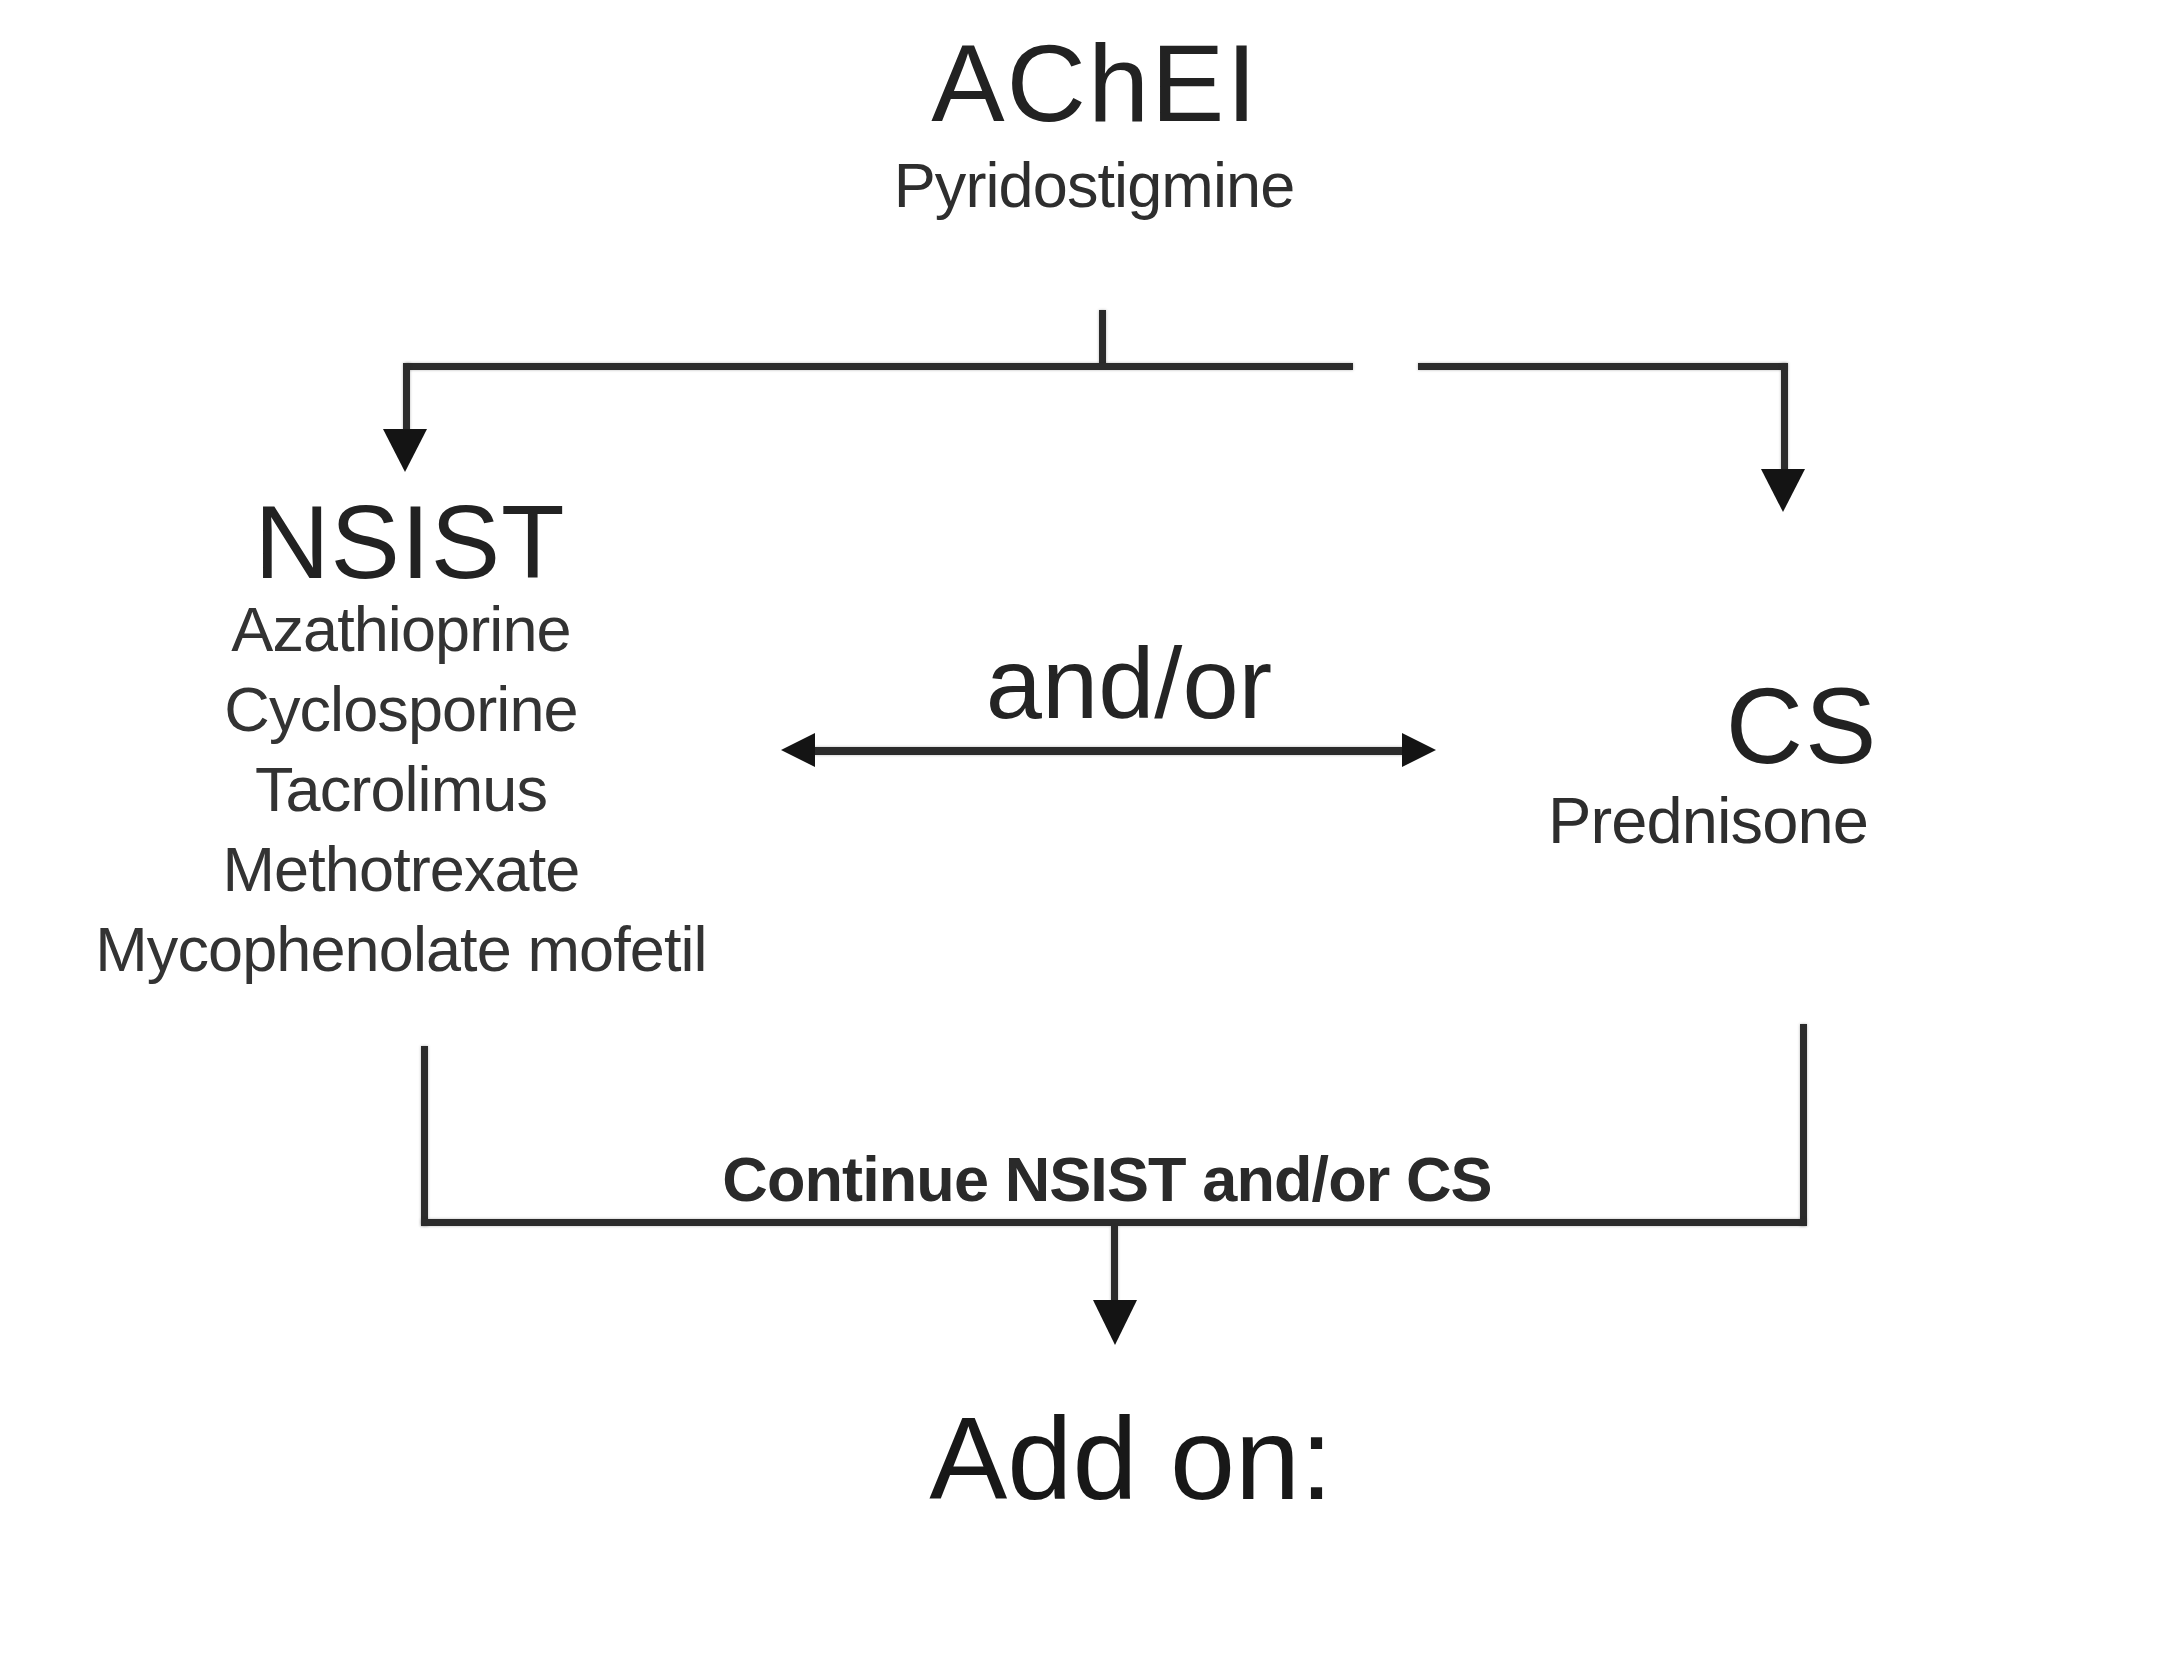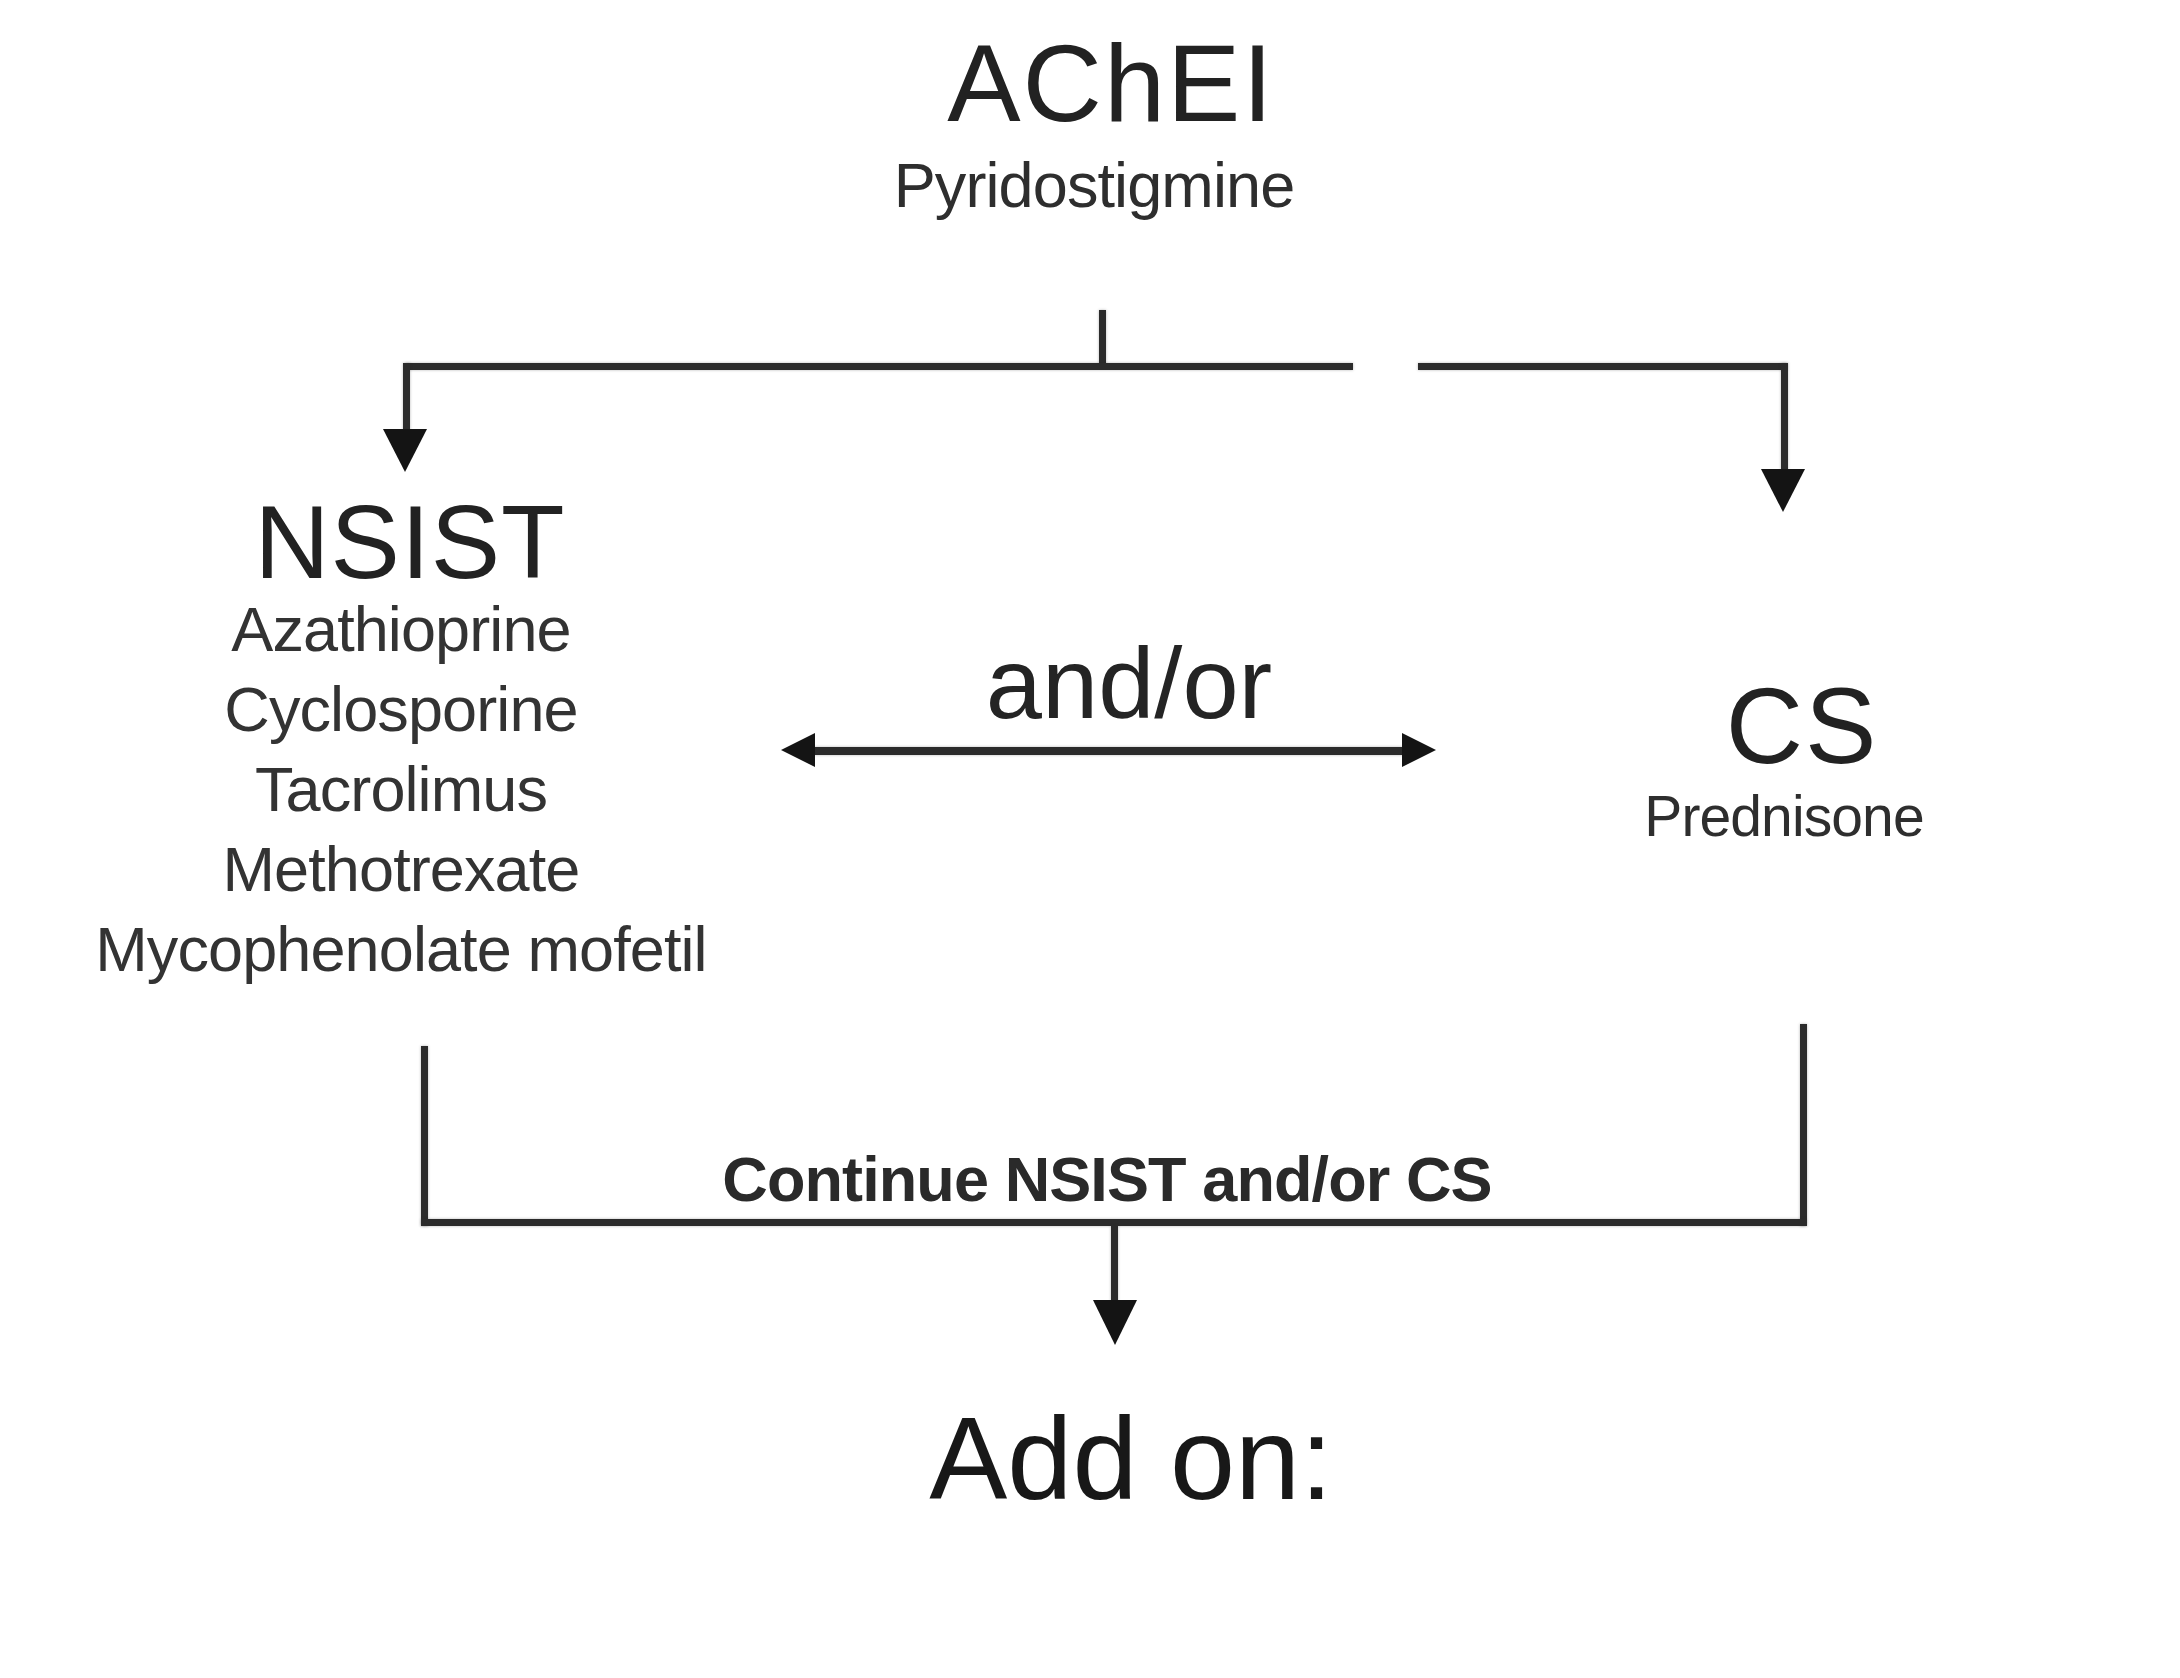--- a/index.html
+++ b/index.html
@@ -43,21 +43,21 @@
     border-bottom: 17.7px solid transparent;
     border-right: 34px solid #141414;
   }
   .tri-right {
     border-top: 17.7px solid transparent;
     border-bottom: 17.7px solid transparent;
     border-left: 34px solid #141414;
   }
 
   
-  .achei-title   { left: 1095px; top: 18.6px;  font-size: 110px; letter-spacing: 1.9px; margin-left: 16px; }
+  .achei-title   { left: 1095px; top: 18.6px;  font-size: 110px; letter-spacing: 1.9px; }
   .achei-sub     { left: 1094px; top: 149px; font-size: 63px;  color: #2e2e2e; letter-spacing: -0.9px; }
 
   
   .stub          { left: 1099px; top: 310px; width: 6.5px;  height: 55px; }
   .hline-a       { left: 406px;  top: 363px; width: 947px; height: 6.5px; }
   .hline-b       { left: 1418px; top: 363px; width: 369px;  height: 6.5px; }
   .lbranch-stem  { left: 403px;  top: 363px; width: 6.5px; height: 70px; }
   .lbranch-head  { left: 383px;  top: 429px; }
   .rbranch-stem  { left: 1781px; top: 363px; width: 6.5px; height: 110px; }
   .rbranch-head  { left: 1761px; top: 469px; }
@@ -69,21 +69,21 @@
   .drug-list span { display: block; }
 
   
   .andor-label   { left: 1093px; top: 626px; font-size: 101px; font-weight: 500; color: #242424; margin-left: 36px; }
   .darrow-stem   { left: 798px;  top: 747px; width: 621px; height: 7.5px; }
   .darrow-lhead  { left: 781px;  top: 733px; }
   .darrow-rhead  { left: 1402px; top: 733px; }
 
   
   .cs-title      { left: 1786px; top: 664px; font-size: 107px; letter-spacing: 1.9px; margin-left: 16px; }
-  .cs-sub        { left: 1784px; top: 783px; font-size: 57px; color: #2e2e2e; letter-spacing: -0.9px; }
+  .cs-sub        { left: 1708px; top: 783px; font-size: 65px; color: #2e2e2e; letter-spacing: -0.9px; }
 
   
   .llong         { left: 421px;  top: 1046px; width: 6.5px; height: 180px; }
   .rlong         { left: 1800px; top: 1024px; width: 6.5px; height: 202px; }
   .bracket-h     { left: 421px;  top: 1219px; width: 1385px; height: 6.5px; }
   .continue-label{ left: 1107px; top: 1143px; font-size: 63px; font-weight: 600;
                    color: #2a2a2a; letter-spacing: -0.9px; }
   .carrow-stem   { left: 1111px; top: 1226px; width: 6.5px; height: 78px; }
   .carrow-head   { left: 1093px; top: 1300px; border-top-width: 45px; }
 

